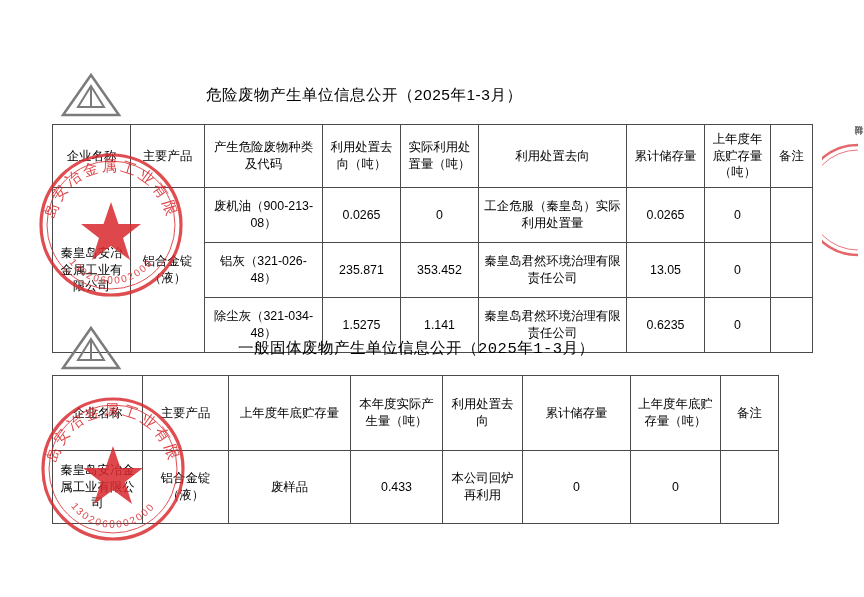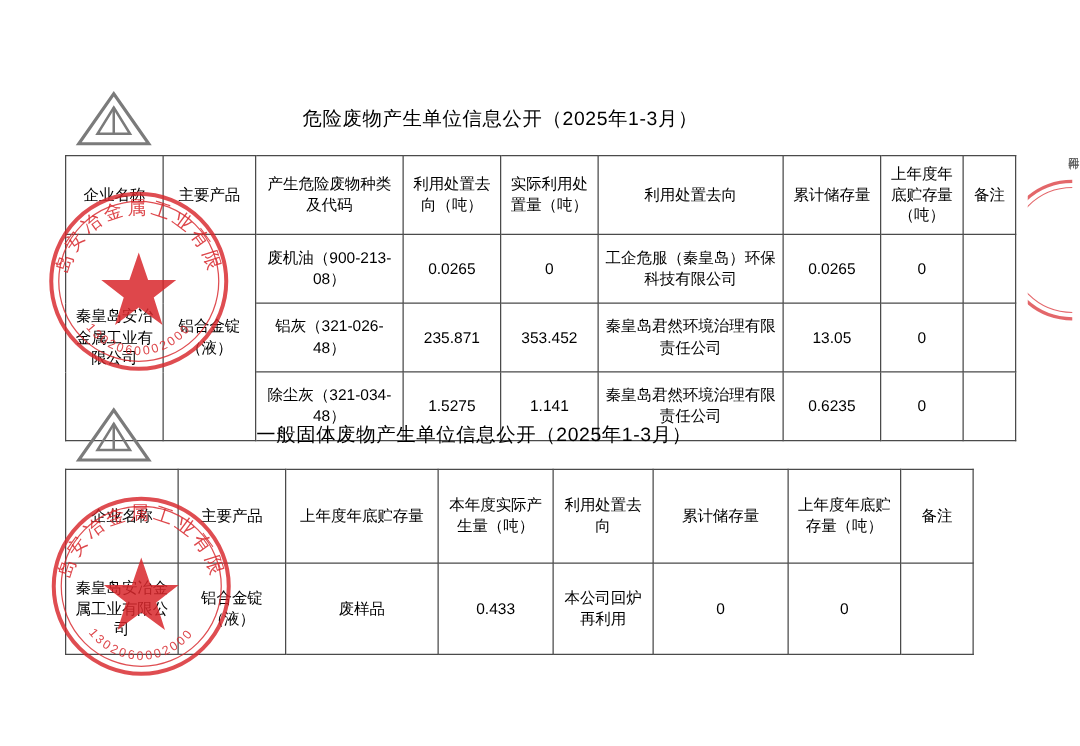--- a/index.html
+++ b/index.html
@@ -110,21 +110,21 @@
   <div class="vert-text" id="page-edge-text">附件二</div>
 
   <div class="section-head" style="left:60px; top:72px;">
     <div class="logo">
       <svg width="62" height="46" viewBox="0 0 62 46" xmlns="http://www.w3.org/2000/svg">
         <polygon points="31,3 59,43 3,43" fill="none" stroke="#7b7b7b" stroke-width="2.5"></polygon>
         <polygon points="31,14 44,35 18,35" fill="none" stroke="#7b7b7b" stroke-width="2"></polygon>
         <line x1="31" y1="14" x2="31" y2="35" stroke="#7b7b7b" stroke-width="2"></line>
       </svg>
     </div>
-    <div class="section-title" style="margin-left:120px;text-align:center;">危险废物产生单位信息公开（2025年1-3月）</div>
+    <div class="section-title" style="margin-left:84px;text-align:center;">危险废物产生单位信息公开（2025年1-3月）</div>
   </div>
 
   <table class="doc" id="table-hazardous">
     <colgroup>
       <col style="width:78px">
         <col style="width:74px">
         <col style="width:118px">
       <col style="width:78px">
         <col style="width:78px">
         <col style="width:148px">
@@ -145,21 +145,21 @@
         <th>备注</th>
       </tr>
     </thead>
     <tbody>
       <tr>
         <td rowspan="3">秦皇岛安冶金属工业有限公司</td>
         <td rowspan="3">铝合金锭（液）</td>
         <td>废机油（900-213-08）</td>
         <td>0.0265</td>
         <td>0</td>
-        <td>工企危服（秦皇岛）环保科技有限公司</td>
+        <td>工企危服（秦皇岛）实际利用处置量</td>
         <td>0.0265</td>
         <td>0</td>
         <td></td>
       </tr>
       <tr>
         <td>铝灰（321-026-48）</td>
         <td>235.871</td>
         <td>353.452</td>
         <td>秦皇岛君然环境治理有限责任公司</td>
         <td>13.05</td>
@@ -179,21 +179,21 @@
   </table>
 
   <div class="section-head" style="left:60px; top:325px;">
     <div class="logo">
       <svg width="62" height="46" viewBox="0 0 62 46" xmlns="http://www.w3.org/2000/svg">
         <polygon points="31,3 59,43 3,43" fill="none" stroke="#7b7b7b" stroke-width="2.5"></polygon>
         <polygon points="31,14 44,35 18,35" fill="none" stroke="#7b7b7b" stroke-width="2"></polygon>
         <line x1="31" y1="14" x2="31" y2="35" stroke="#7b7b7b" stroke-width="2"></line>
       </svg>
     </div>
-    <div class="section-title" style="margin-left:83px;">一般固体废物产生单位信息公开（2025年1-3月）</div>
+    <div class="section-title" style="margin-left:116px;font-family:Liberation Mono, monospace;">一般固体废物产生单位信息公开（2025年1-3月）</div>
   </div>
 
   <table class="doc" id="table-general">
     <colgroup>
       <col style="width:90px">
         <col style="width:86px">
         <col style="width:122px">
       <col style="width:92px">
         <col style="width:80px">
         <col style="width:108px">

